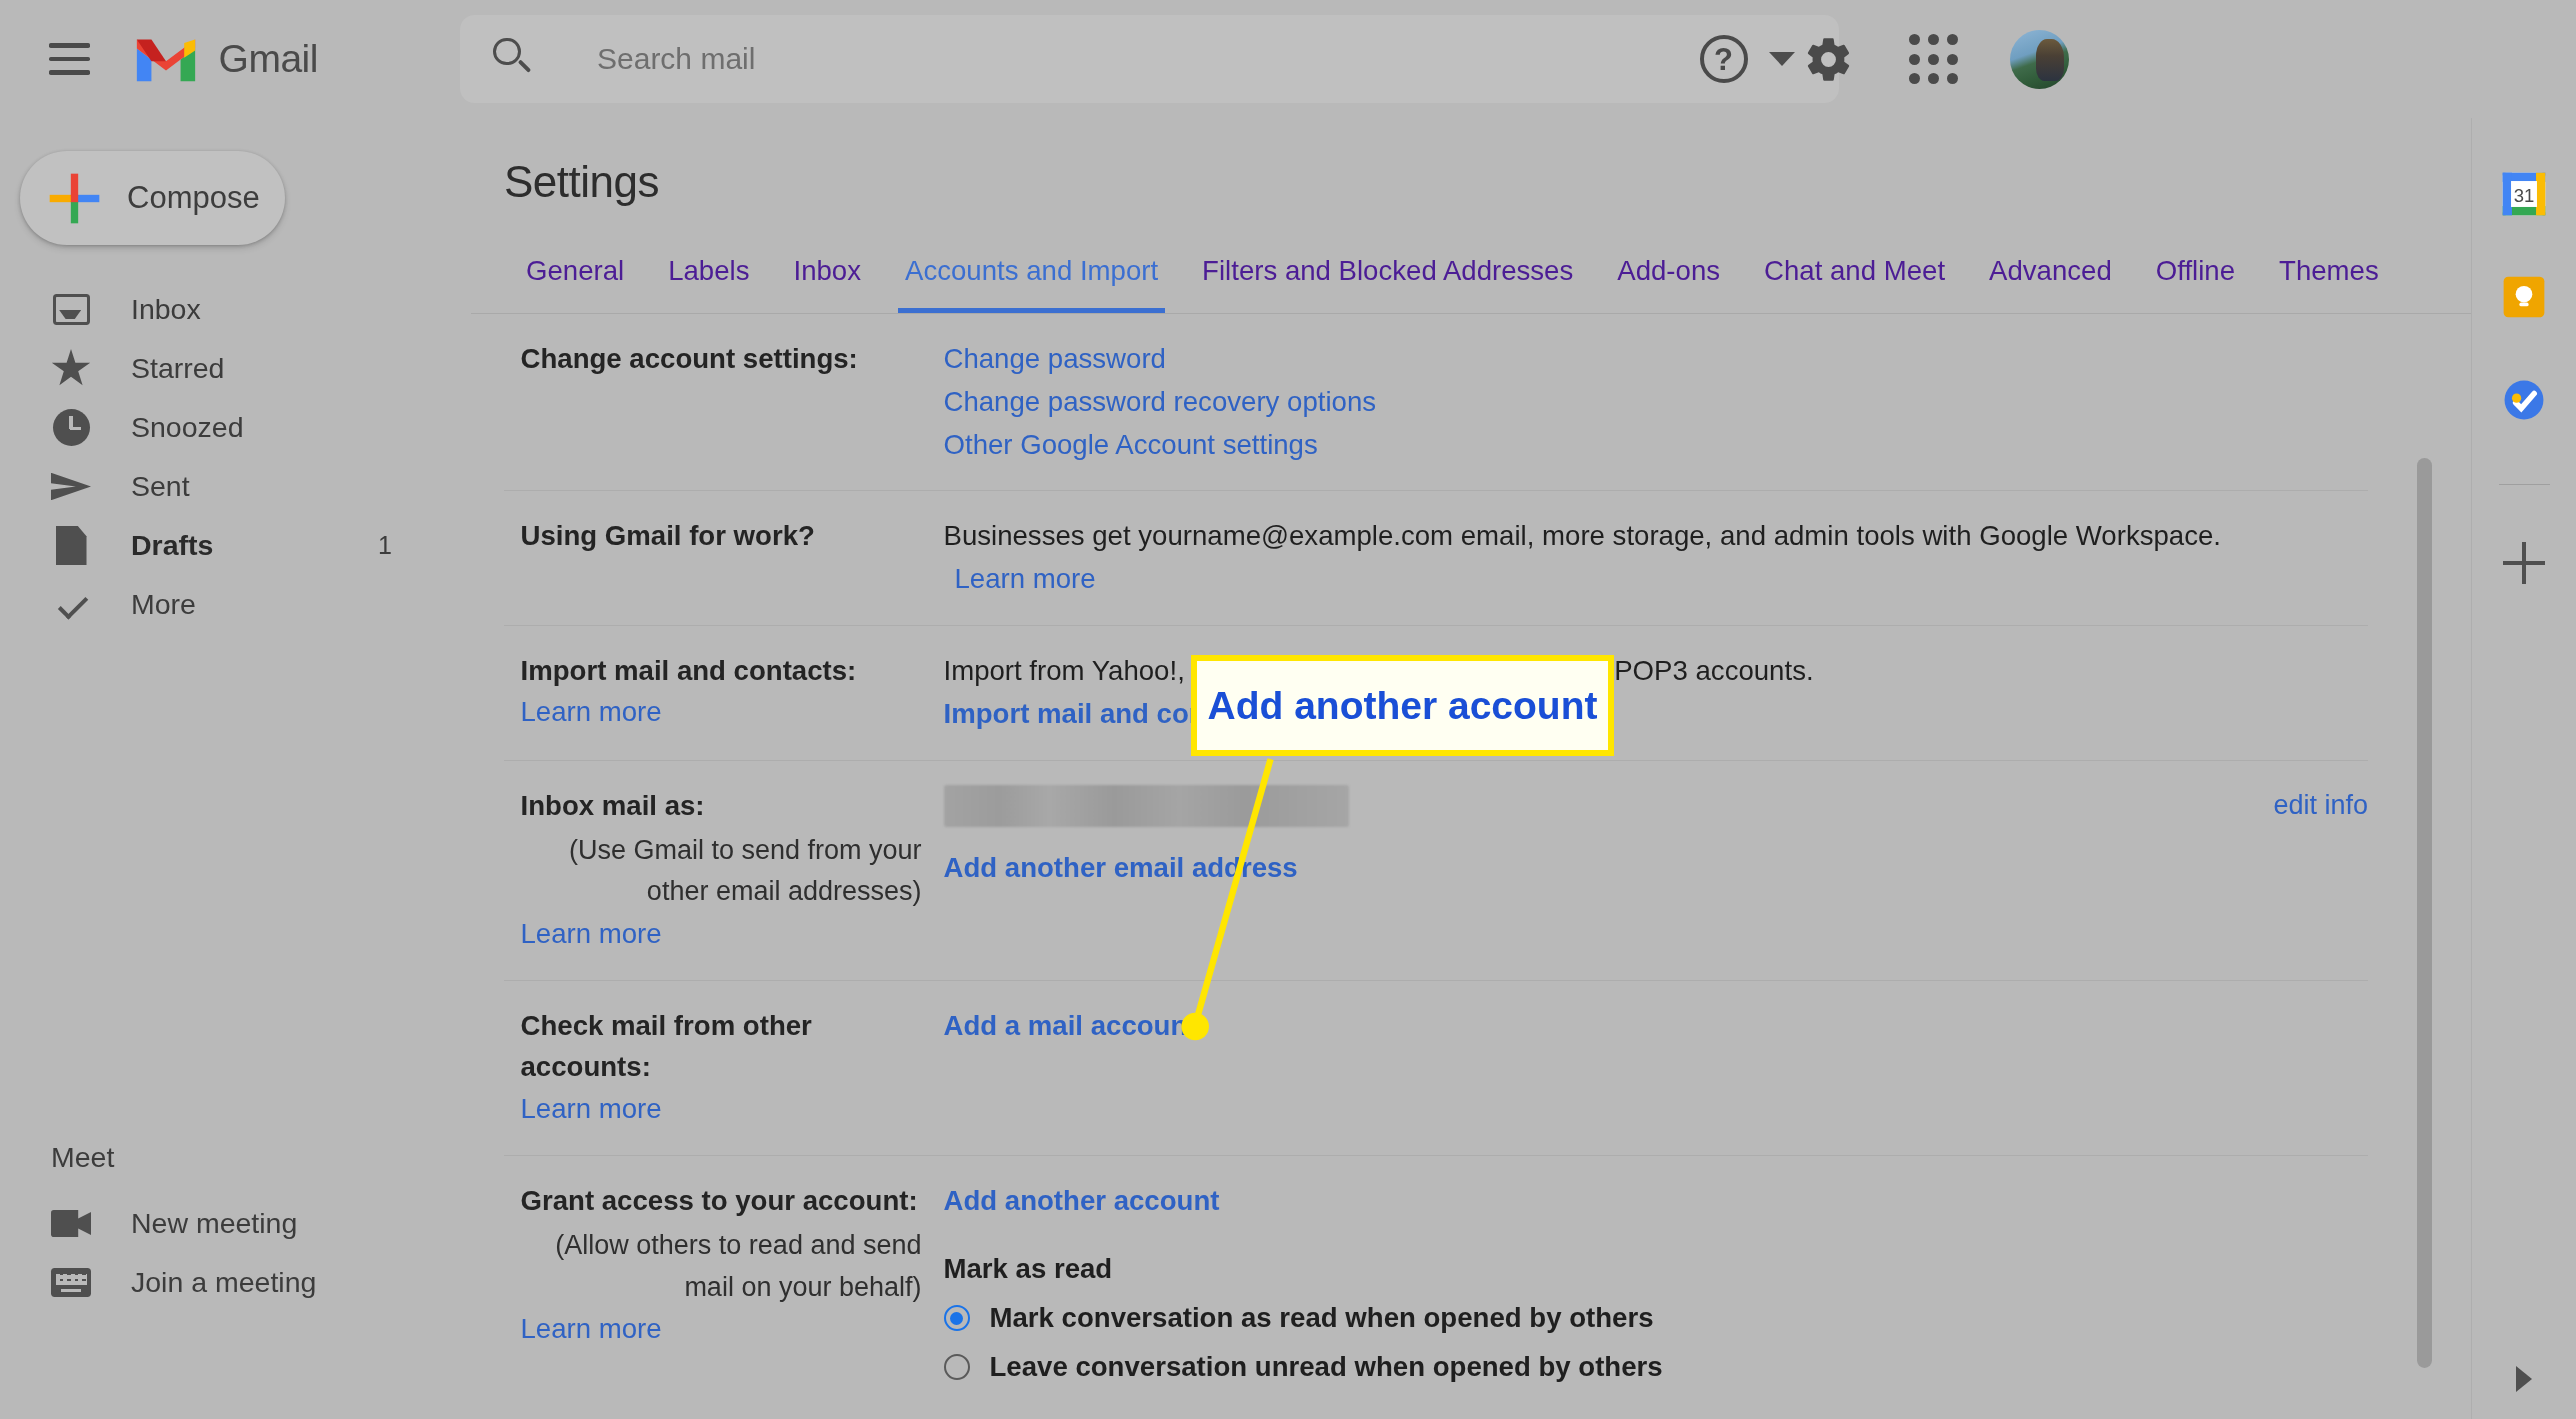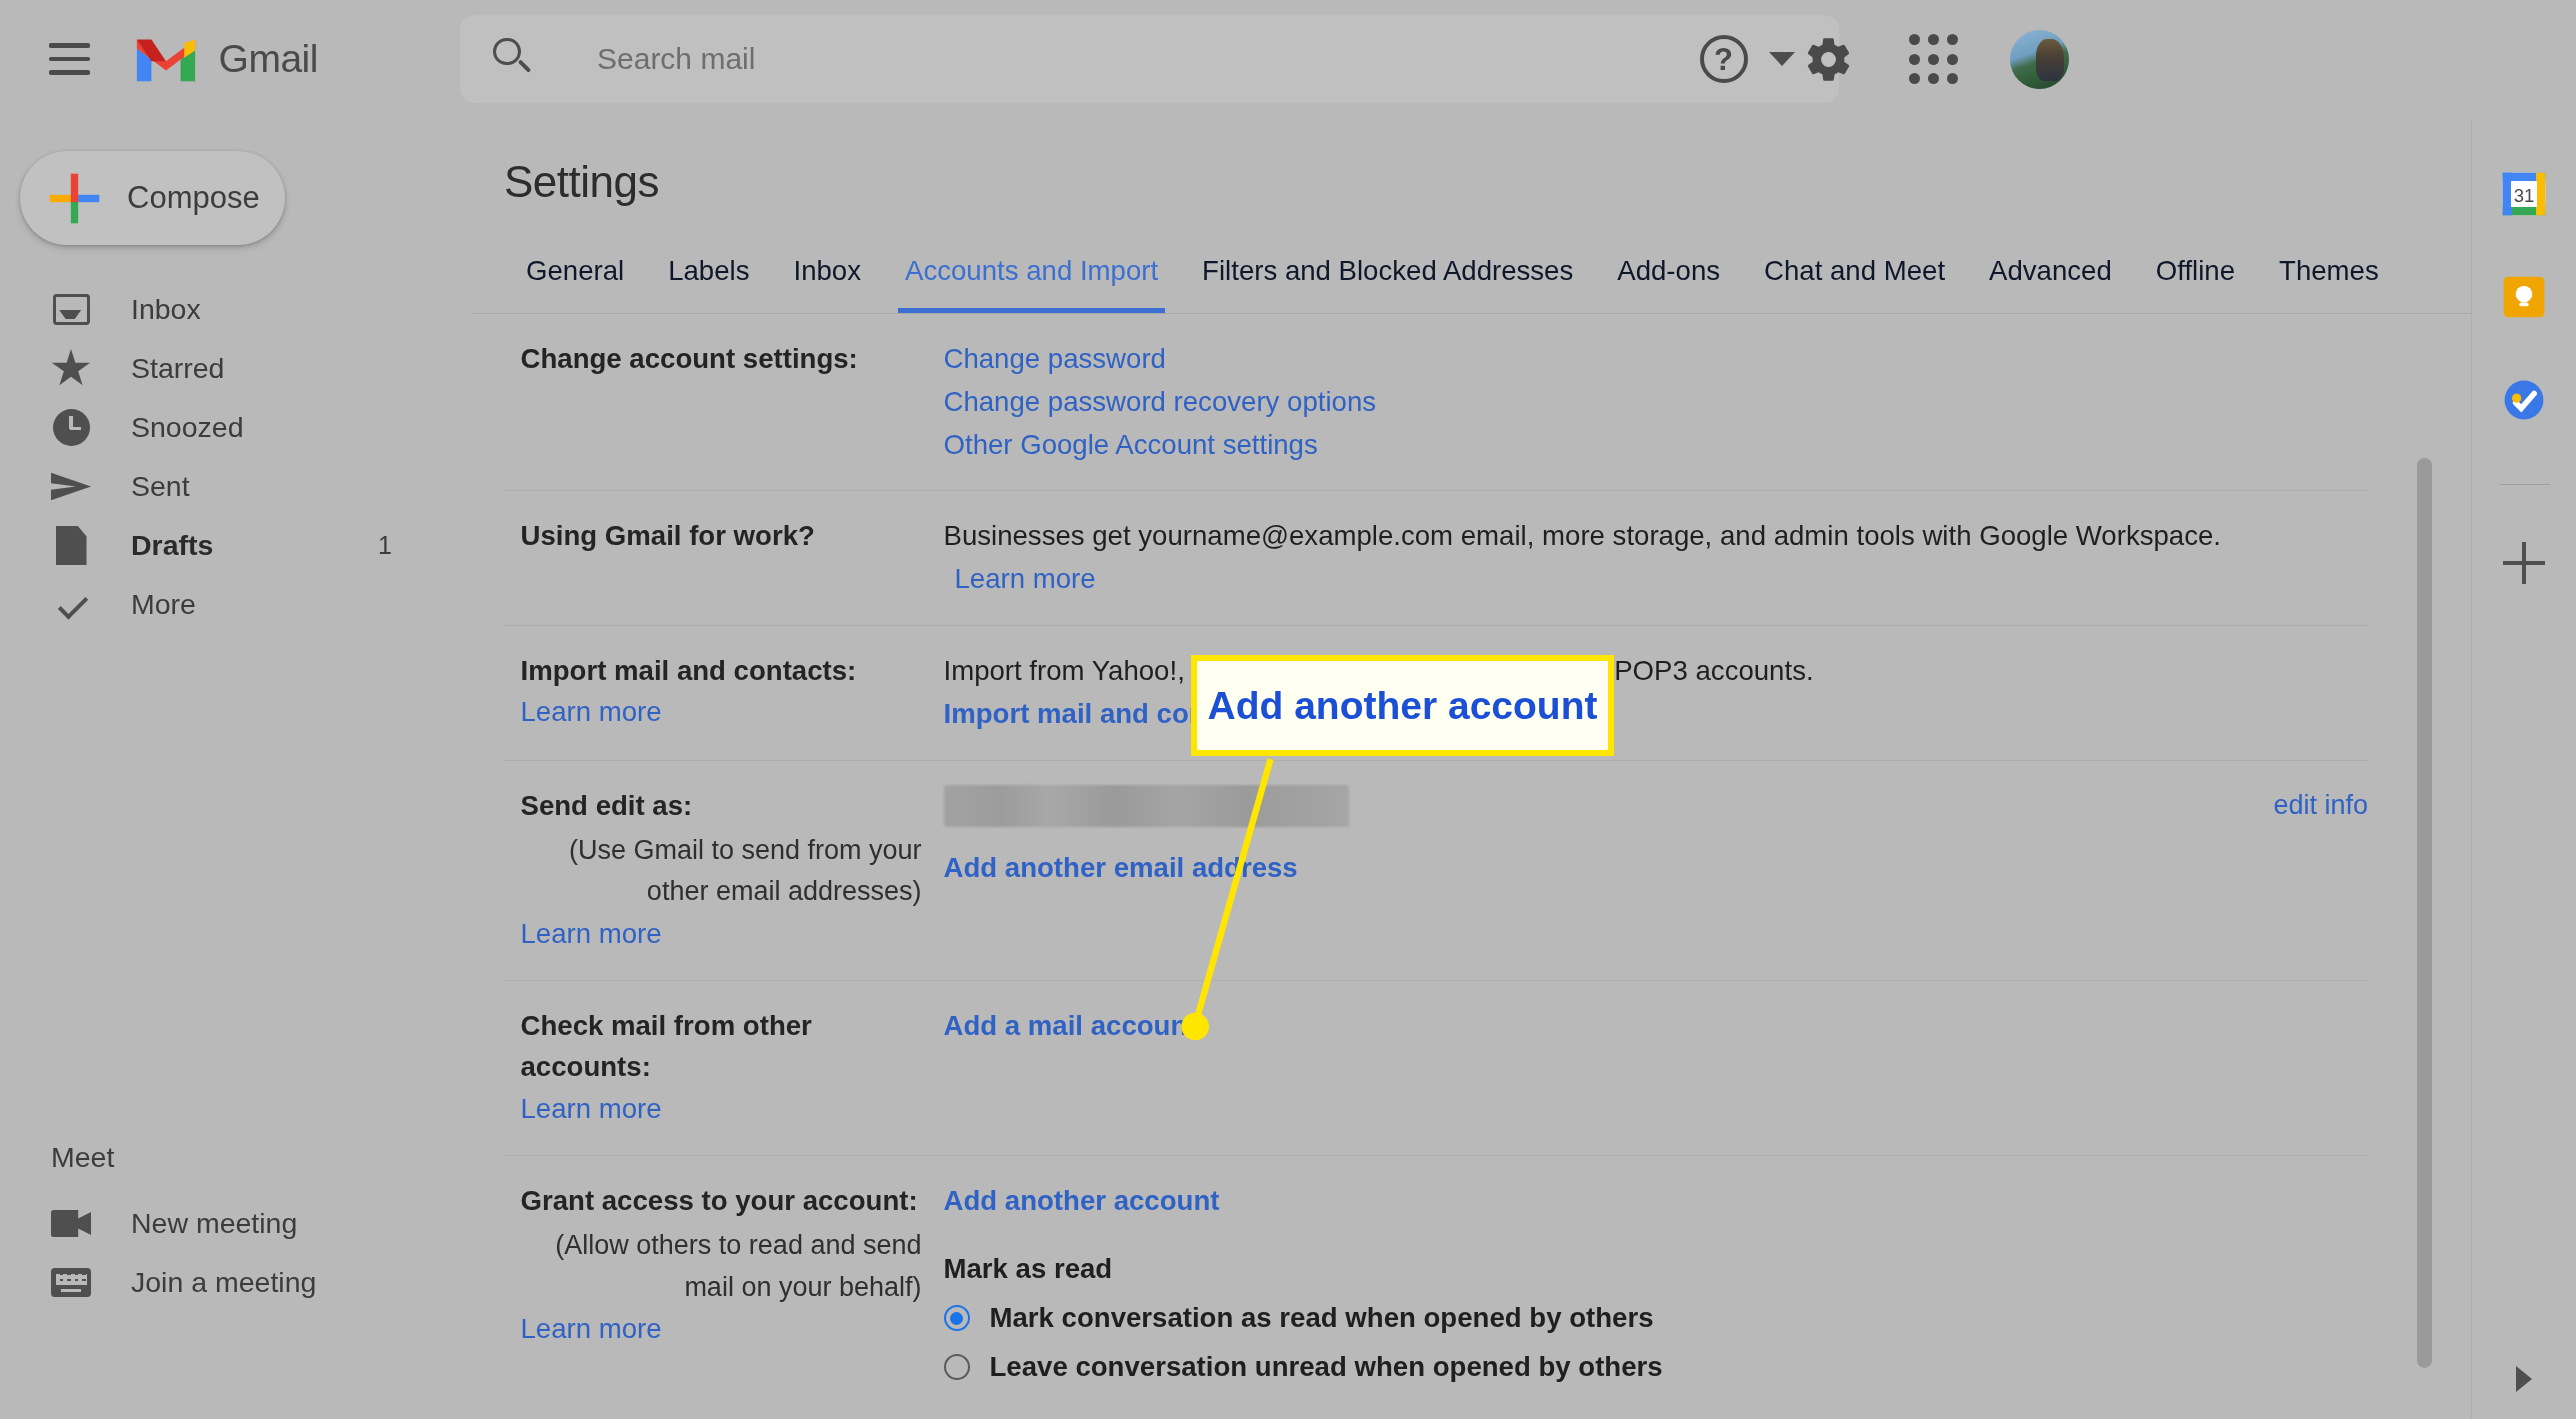--- a/index.html
+++ b/index.html
@@ -109,21 +109,21 @@
 
   
   .settings-panel {
     position: absolute; left: 471px; top: 118px; width: 2000px; height: 1302px;
     background: #b9b9b9; overflow: hidden;
   }
   .settings-title { font-size: 44px; color: #2d2d2d; margin: 39px 0 0 33px; letter-spacing: -0.5px; }
 
   .tabs { margin-top: 39px; padding-left: 33px; border-bottom: 1.8px solid #a9a9a9;
     display: flex; flex-wrap: wrap; }
-  .tab { font-size: 27.6px; color: #0f172a; padding: 9.2px 22px 26px 22px; cursor: pointer;
+  .tab { font-size: 27.6px; color: #4c1d95; padding: 9.2px 22px 26px 22px; cursor: pointer;
      white-space: nowrap; position: relative; }
   .tab.active { color: #3b6fd1; }
   .tab.active::after { content:''; position:absolute; left: 14.7px; right: 14.7px; bottom: 0;
      height: 5.5px; background: #3b6fd1; }
 
   .rows { margin-left: 33px; margin-right: 103px; }
   .srow { display: flex; padding: 24px 0 24px 16.5px; border-bottom: 1.8px solid #adadad;
      align-items: flex-start; }
   .srow:last-child { border-bottom: none; }
   .label-col { width: 423px; flex: none; padding-right: 22px; }
@@ -355,21 +355,21 @@
           <div><span class="link">Learn more</span></div>
         </div>
         <div class="val-col">
           <div class="plain">Import from Yahoo!, Hotmail, AOL, or other webmail or POP3 accounts.</div>
           <div><span class="link b">Import mail and contacts</span></div>
         </div>
       </div>
 
       <div class="srow">
         <div class="label-col">
-          <div class="label-main">Send edit as:</div>
+          <div class="label-main">Inbox mail as:</div>
           <div class="label-sub">(Use Gmail to send from your other email addresses)</div>
           <div><span class="link">Learn more</span></div>
         </div>
         <div class="val-col">
           <div style="height:48px"><span class="redact" style="width:405px;height:42px"></span></div>
           <div style="margin-top:14.7px"><span class="link b">Add another email address</span></div>
           <div class="edit-info">edit info</div>
         </div>
       </div>
 

